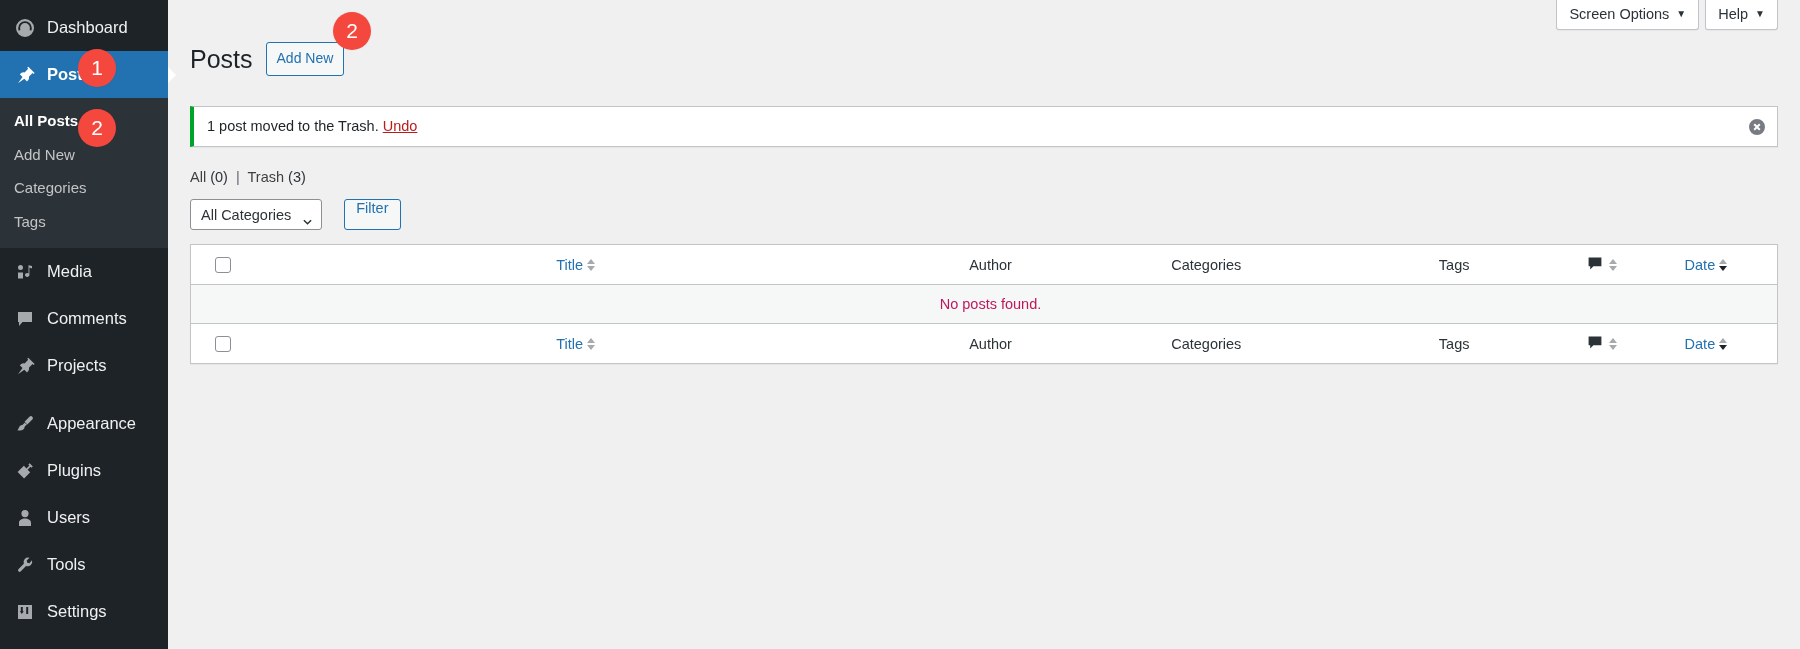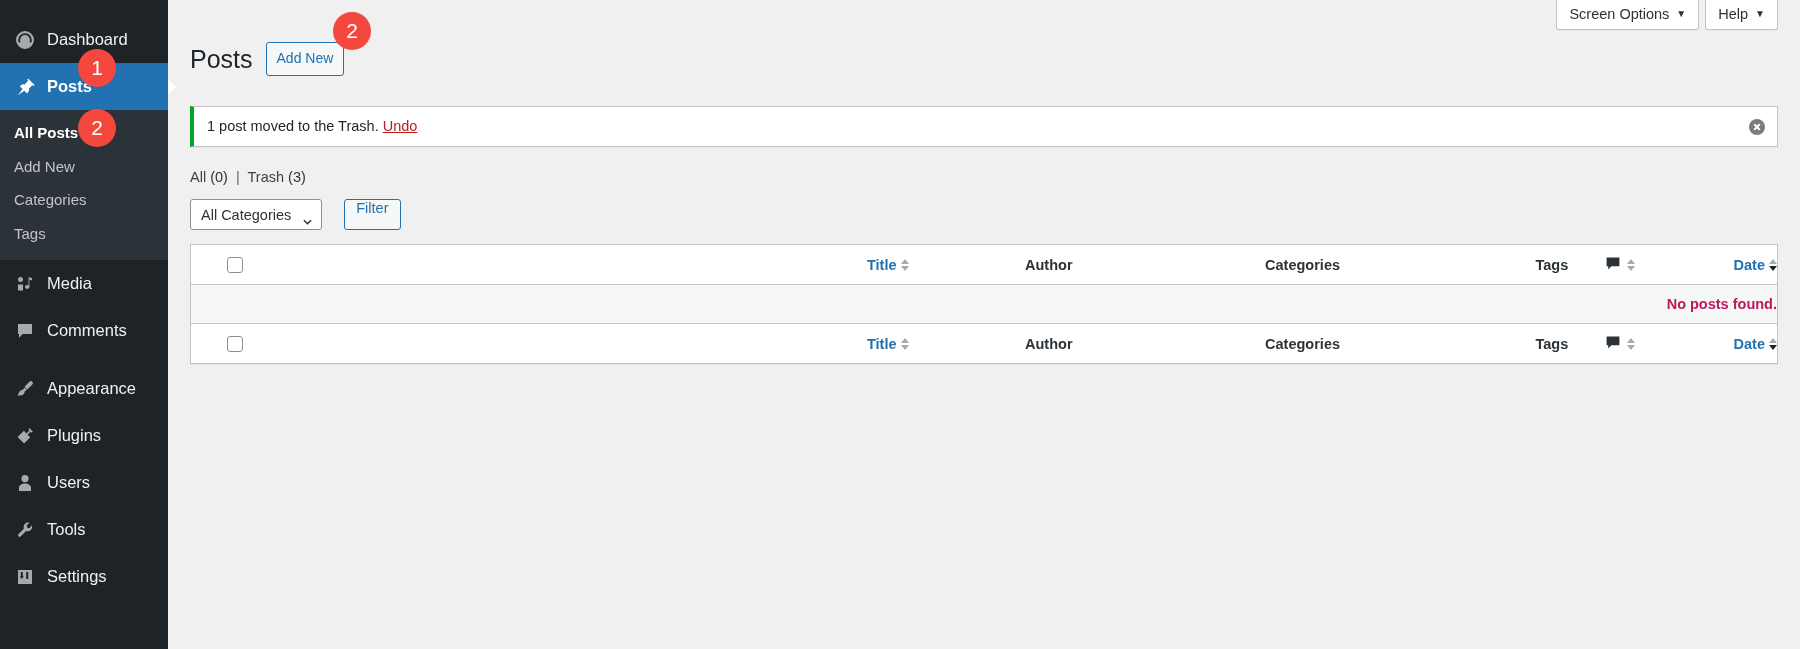--- a/index.html
+++ b/index.html
@@ -10,21 +10,21 @@
     font-family: "Liberation Sans", sans-serif;
     background: #f0f0f1;
   }
   #app { position: relative; width: 1800px; height: 649px; display: flex; }
 
   
   #sidebar {
     width: 168px; min-width: 168px; height: 649px;
     background: #1d2327; color: #f0f0f1;
     position: relative; z-index: 5;
-    padding-top: 16px;
+    padding-top: 4px;
   }
   .menu-item {
     display: flex; align-items: center;
     height: 47px; padding: 0 0 0 14px;
     color: #f0f0f1; font-size: 16.5px;
     position: relative; cursor: pointer;
   }
   .menu-item .mi-icon {
     width: 22px; height: 22px; margin-right: 11px;
     display: flex; align-items: center; justify-content: center;
@@ -120,21 +120,21 @@
   }
 
   
   .wp-table {
     margin-top: 14px; width: 100%; background: #fff;
     border: 1px solid #c3c4c7; border-collapse: collapse;
     box-shadow: 0 1px 1px rgba(0,0,0,.04);
     table-layout: fixed;
   }
   .wp-table th, .wp-table td {
-    text-align: right; font-size: 14.5px; font-weight: 700;
+    text-align: center; font-size: 14.5px; font-weight: 400;
     color: #2c3338; padding: 10px 0 10px 0; vertical-align: middle;
   }
   .wp-table thead th, .wp-table tfoot th { height: 39px; }
   .wp-table thead tr, .wp-table tfoot tr { border-bottom: 1px solid #c3c4c7; }
   .wp-table tfoot tr { border-bottom: none; border-top: 1px solid #c3c4c7; }
   .col-cb { width: 44px; padding-left: 13px !important; }
   .col-title { width: 560px; }
   .col-author { width: 138px; }
   .col-cats { width: 225px; }
   .col-tags { width: 192px; }
@@ -212,20 +212,28 @@
 
     <div class="menu-item">
       <span class="mi-icon">
         <svg width="20" height="20" viewBox="0 0 20 20" fill="currentColor">
             <path d="M3 3h14v10H7.5L4 17v-4H3V3z"></path>
           </svg>
       </span>
       <span>Comments</span>
     </div>
 
+    <div class="menu-item">
+      <span class="mi-icon">
+        <svg width="20" height="20" viewBox="0 0 20 20" fill="currentColor">
+            <path d="M13.3 1.7l-1.1 1.1 1 1-3.6 3.6c-1.1-.3-2.4-.1-3.4.6L4.8 9.3 7.5 12 3 18.3l6.3-4.5 2.7 2.7 1.3-1.4c.7-1 .9-2.3.6-3.4l3.6-3.6 1 1 1.1-1.1-6.3-6.3z"></path>
+          </svg>
+      </span>
+      <span>Projects</span>
+    </div>
 
     <div class="menu-sep"></div>
 
     <div class="menu-item">
       <span class="mi-icon">
         <svg width="20" height="20" viewBox="0 0 20 20" fill="currentColor">
             <path d="M17.3 2.7c-.8-.8-2-.8-2.8 0l-5 5 2.8 2.8 5-5c.8-.8.8-2 0-2.8zM9.6 8.8l-2.2 2.2c-1 0-2 .4-2.7 1.2-.9 1-1.1 2.9-2.2 4 2.3.4 4.6.5 6-.9.8-.8 1.2-1.7 1.2-2.7l2.2-2.2-2.3-1.6z"></path>
           </svg>
       </span>
       <span>Appearance</span>

